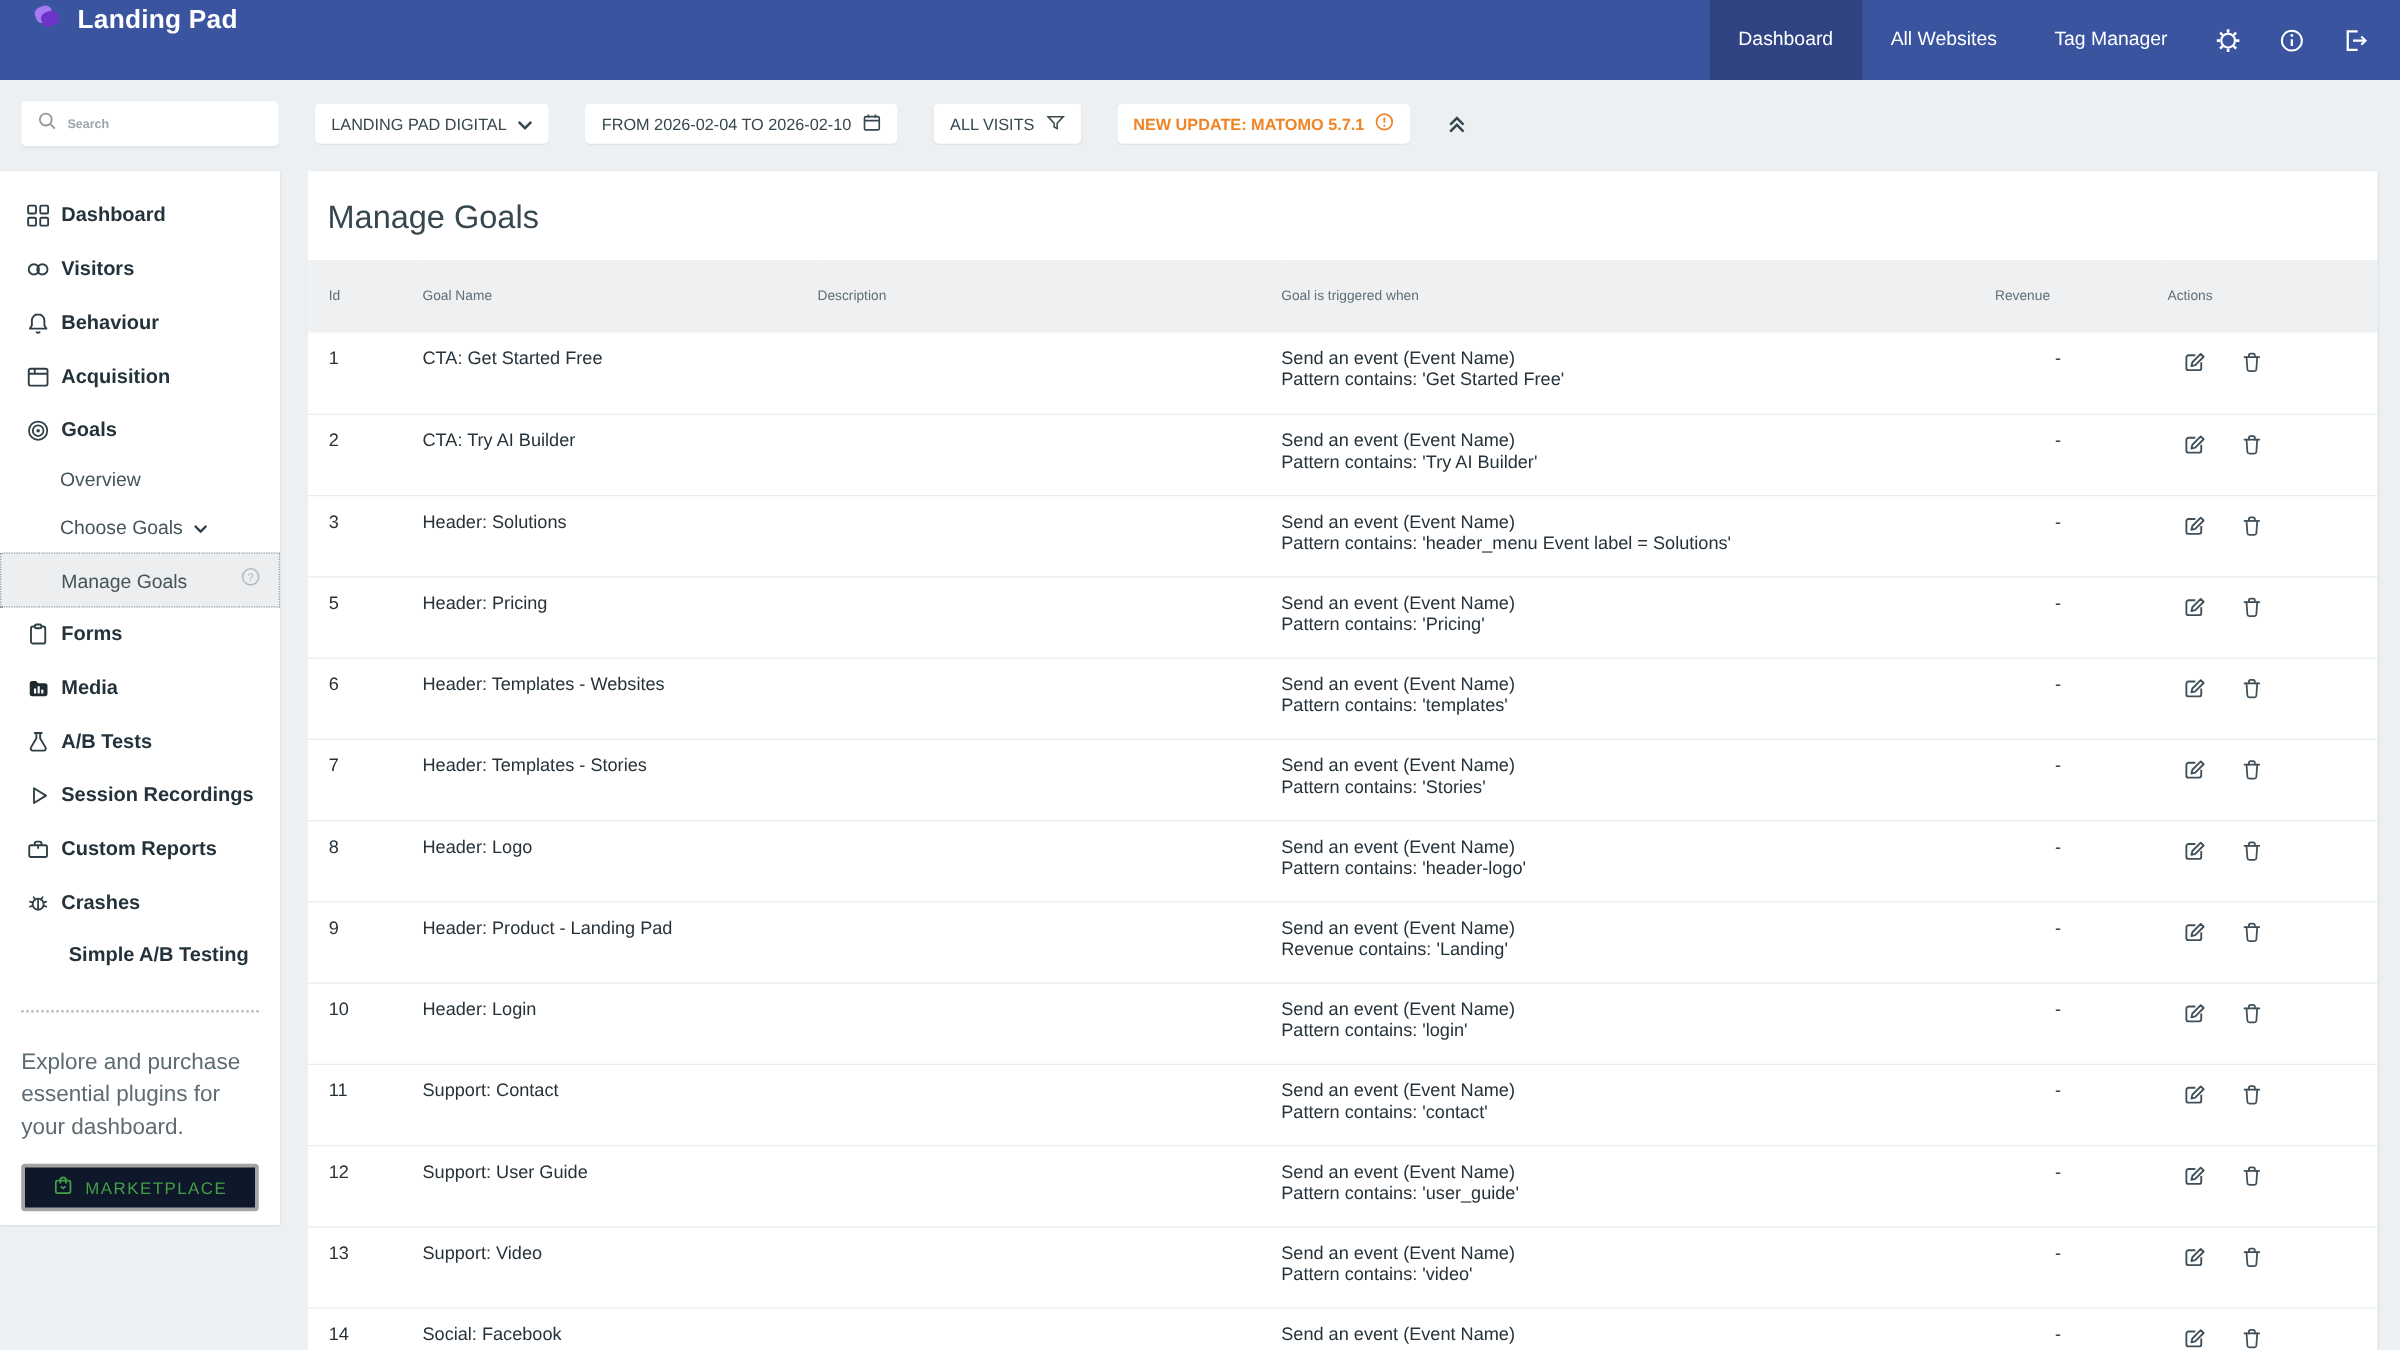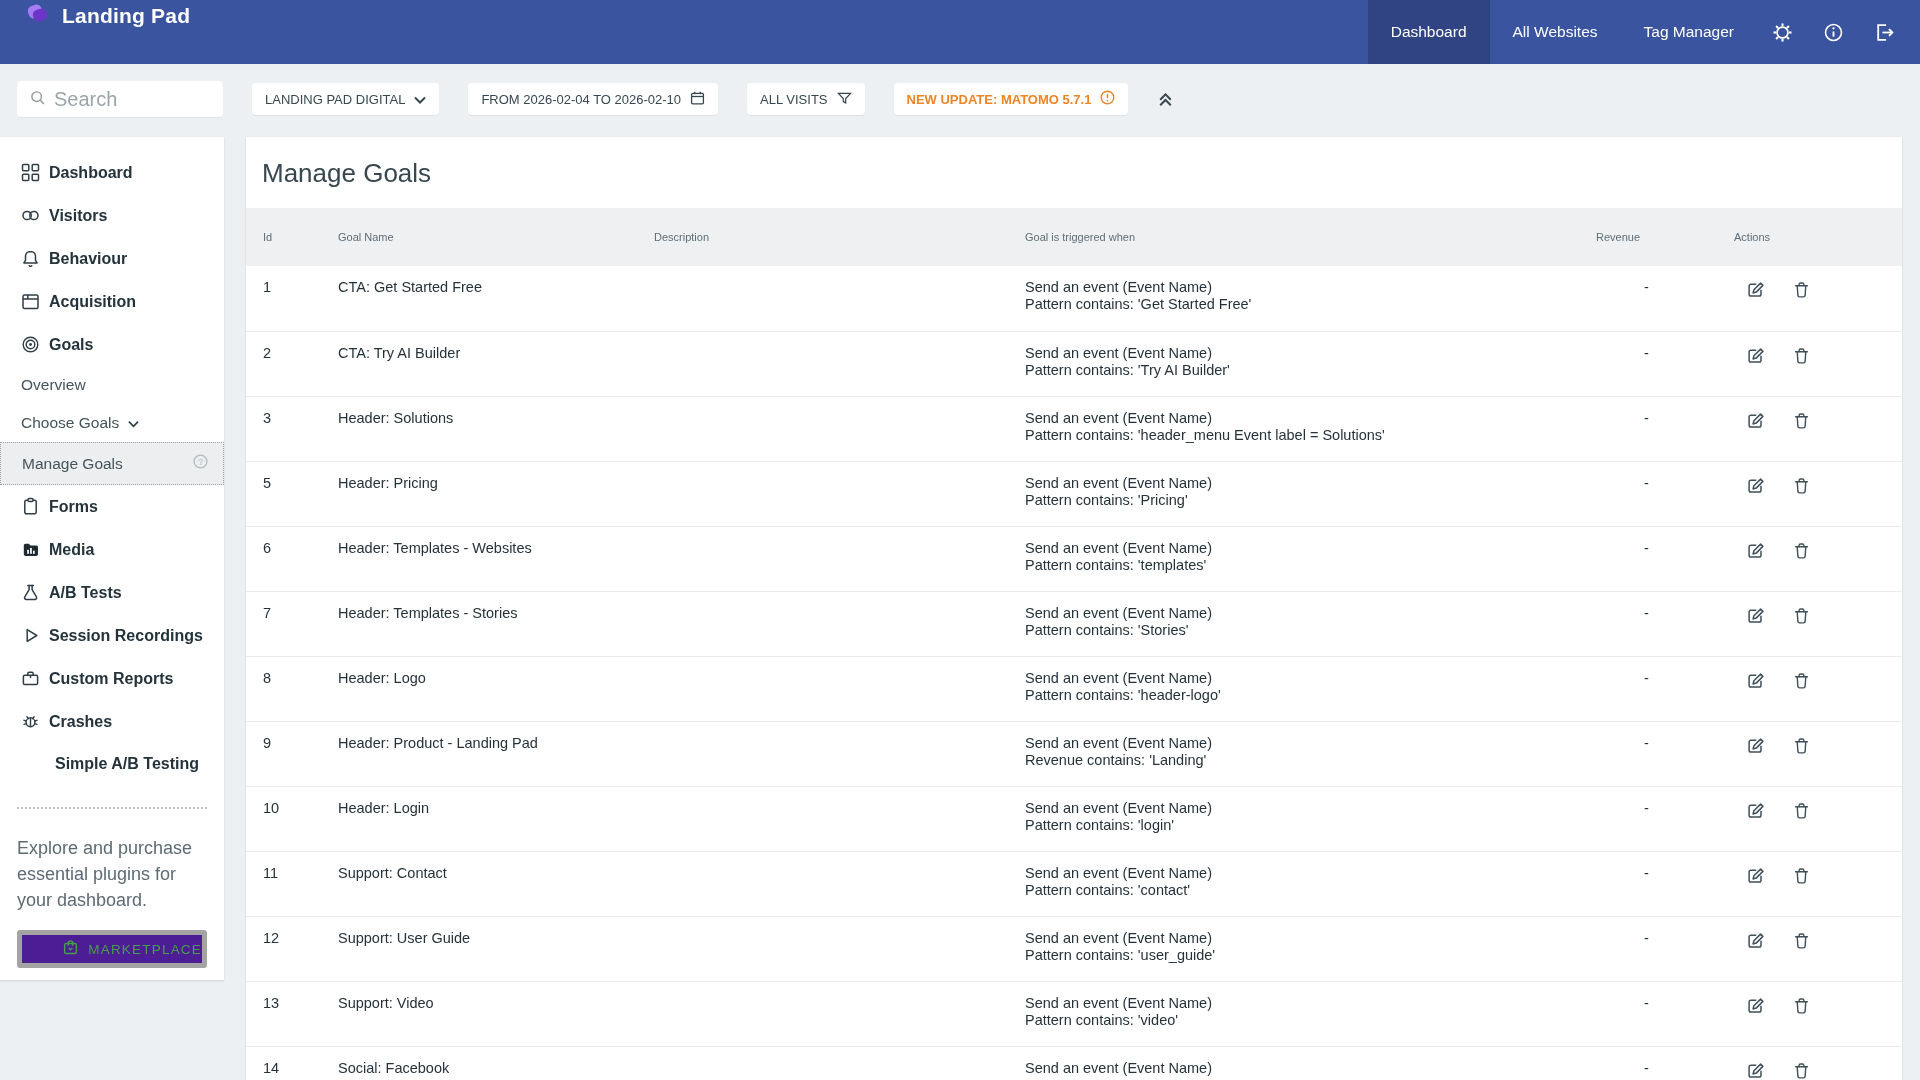--- a/index.html
+++ b/index.html
@@ -11,39 +11,39 @@
   .brand { display:flex; align-items:center; gap:11px; padding-left:25px; font-size:21px; font-weight:bold; letter-spacing:.2px; }
   .nav-right { margin-left:auto; display:flex; align-items:center; height:100%; }
   .nav-item { height:100%; display:flex; align-items:center; padding:0 23px; font-size:15.5px; cursor:pointer; }
   .nav-item.active { background:rgba(0,0,0,.18); }
   .nav-icon-btn { height:100%; display:flex; align-items:center; padding:0 15px; cursor:pointer; }
   .nav-right .spacer { width:10px; }
 
   
   .controls { display:flex; align-items:center; margin:17px 0 0 17px; gap:29px; }
   .search-box { width:206px; height:36px; background:#fff; border-radius:4px; display:flex; align-items:center; gap:8px; padding:0 12px; box-shadow:0 1px 1px rgba(0,0,0,.06); }
-  .search-box input { border:none; outline:none; font-size:20px; color:#000000; width:160px; font-family:"Liberation Sans",sans-serif; background:transparent; }
+  .search-box input { border:none; outline:none; font-size:10px; color:#000000; width:160px; font-family:"Liberation Sans",sans-serif; background:transparent;font-weight:bold; }
   .search-box input::placeholder { color:#9aa4aa; }
   .ctrl-box { height:32px; background:#fff; border-radius:4px; display:flex; align-items:center; gap:9px; padding:0 13px; font-size:13px; color:#37474f; box-shadow:0 1px 1px rgba(0,0,0,.06); cursor:pointer; white-space:nowrap; }
   .ctrl-box.update { color:#ef8424; font-weight:bold; }
   .collapse-btn { cursor:pointer; display:flex; align-items:center; }
 
   
   .content { display:flex; margin-top:20px; gap:22px; align-items:flex-start; }
 
   
   .sidebar { width:224px; background:#fff; height:843px; box-shadow:0 1px 2px rgba(0,0,0,.12); padding-top:14px; flex-shrink:0; }
   .side-item { display:flex; align-items:center; gap:9px; padding:12px 0 12px 21px; font-size:16px; font-weight:bold; color:#24333b; cursor:pointer; }
   .side-item .sicon { width:19px; height:19px; display:flex; align-items:center; justify-content:center; flex-shrink:0; }
-  .side-sub { padding:10px 14px 10px 21px; font-size:15.5px; color:#45535b; cursor:pointer; display:flex; align-items:center; gap:9px; }
+  .side-sub { padding:10px 14px 10px 48px; font-size:15.5px; color:#45535b; cursor:pointer; display:flex; align-items:flex-end; gap:9px; }
   .side-sub.active { background:#eceeef; border:1px dotted #98a1a6; justify-content:space-between; }
   .side-item.no-icon { padding-left:30px;justify-content:center; }
   .side-divider { border-top:2px dotted #b9bfc3; margin:22px 17px 0 17px; }
   .promo { padding:26px 20px 0 17px; font-size:18px; color:#5d6b73; line-height:1.45; }
-  .marketplace-btn { margin:17px 17px 0 17px; height:38px; border:5px solid #a3a3a3; border-radius:3px; color:#43a047; display:flex; align-items:center; justify-content:flex-end; gap:9px; font-size:13.5px; letter-spacing:1.2px; cursor:pointer; background:#4c1d95; }
+  .marketplace-btn { margin:17px 17px 0 17px; height:38px; border:3px solid #a3a3a3; border-radius:3px; color:#43a047; display:flex; align-items:center; justify-content:center; gap:9px; font-size:13.5px; letter-spacing:1.2px; cursor:pointer; background:#0f172a; }
 
   
   .main-card { width:1656px; background:#fff; box-shadow:0 1px 2px rgba(0,0,0,.12); height:1000px; }
   .main-title { font-size:26px; font-weight:400; color:#37474f; padding:21px 16px 19px 16px; }
   table { width:100%; border-collapse:collapse; table-layout:fixed; }
   thead th { background:#eef0f1; height:58px; text-align:left; font-weight:400; font-size:11px; color:#5f6e78; vertical-align:middle; }
   th.c-id, td.c-id { padding-left:17px; }
   tbody td { height:65px; vertical-align:top; padding-top:13px; font-size:14.5px; color:#26323a; border-bottom:1px solid #e8ebed; }
   tbody tr:last-child td { border-bottom:none; }
   .trigger div { line-height:17px; }

